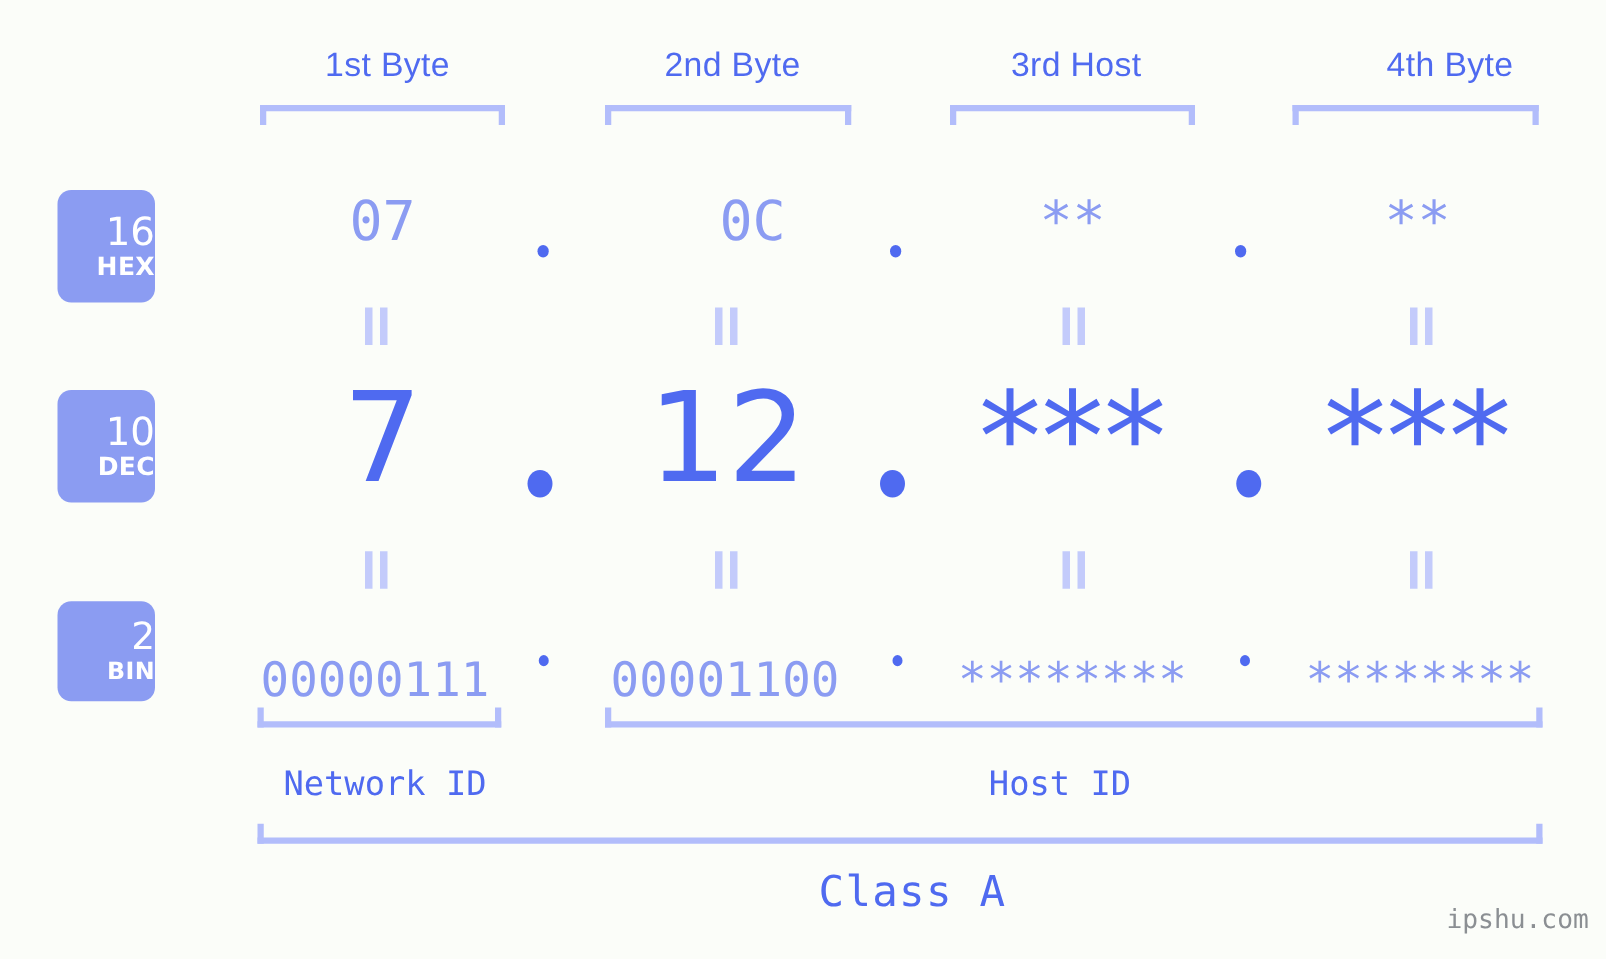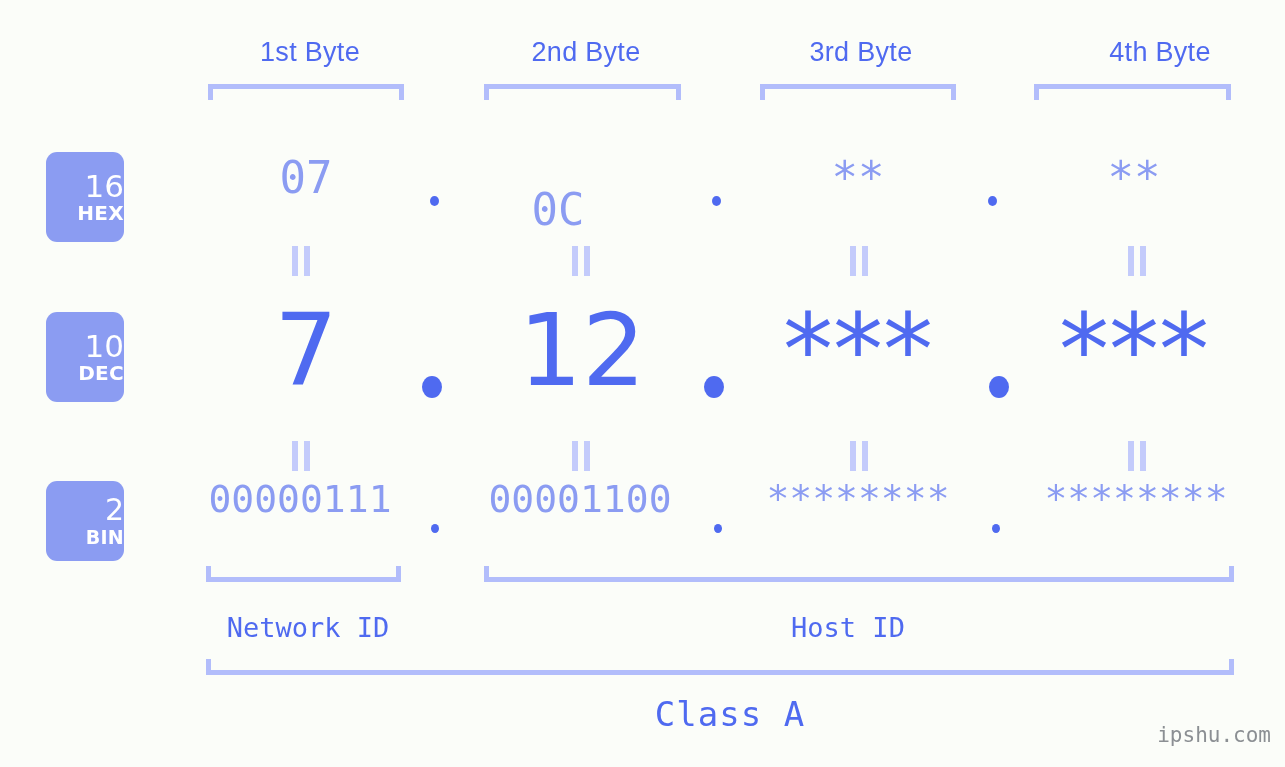--- a/index.html
+++ b/index.html
@@ -105,21 +105,21 @@
     font-family: "DejaVu Sans", sans-serif;
     font-size: 100px;
     color: #4f6af0;
     top: 296px;
     height: 110px;
     line-height: 110px;
   }
   .row-bin .cell {
     font-size: 38px;
     color: #8b9cf2;
-    top: 475px;
+    top: 520px;
     height: 48px;
     line-height: 48px;
     letter-spacing: 0px;
   }
 
   
   .dot {
     position: absolute;
     background: #4f6af0;
     border-radius: 50%;
@@ -170,21 +170,21 @@
     letter-spacing: 0px;
   }
 </style>
 </head>
 <body>
 
 <div class="stage">
 
   <div class="byte-label" style="left:180px; width:260px;">1st Byte</div>
   <div class="byte-label" style="left:458px; width:256px;">2nd Byte</div>
-  <div class="byte-label" style="left:733px; width:256px;">3rd Byte</div>
+  <div class="byte-label" style="left:733px; width:256px;">3rd Host</div>
   <div class="byte-label" style="left:1032px; width:256px;">4th Byte</div>
 
   <div class="bracket-top" style="left:208px; top:84px; width:196px;"></div>
   <div class="bracket-top" style="left:484px; top:84px; width:197px;"></div>
   <div class="bracket-top" style="left:760px; top:84px; width:196px;"></div>
   <div class="bracket-top" style="left:1034px; top:84px; width:197px;"></div>
 
   <div class="badge" id="badge-hex">
     <span class="num">16</span>
     <span class="name">HEX</span>
@@ -193,21 +193,21 @@
     <span class="num">10</span>
     <span class="name">DEC</span>
   </div>
   <div class="badge" id="badge-bin">
     <span class="num">2</span>
     <span class="name">BIN</span>
   </div>
 
   <div class="row-hex">
     <div class="cell" style="left:186px; width:240px;">07</div>
-    <div class="cell" style="left:438px; width:240px;margin-top:32px;">0C</div>
+    <div class="cell" style="left:482px; width:240px;">0C</div>
     <div class="cell" style="left:738px; width:240px;">**</div>
     <div class="cell" style="left:1014px; width:240px;">**</div>
 
     <span class="dot dot-sm" style="left:430px; top:196px;"></span>
     <span class="dot dot-sm" style="left:712px; top:196px;"></span>
     <span class="dot dot-sm" style="left:988px; top:196px;"></span>
   </div>
 
   <span class="eqbar" style="left:290px; top:246px;">
       <i></i>

